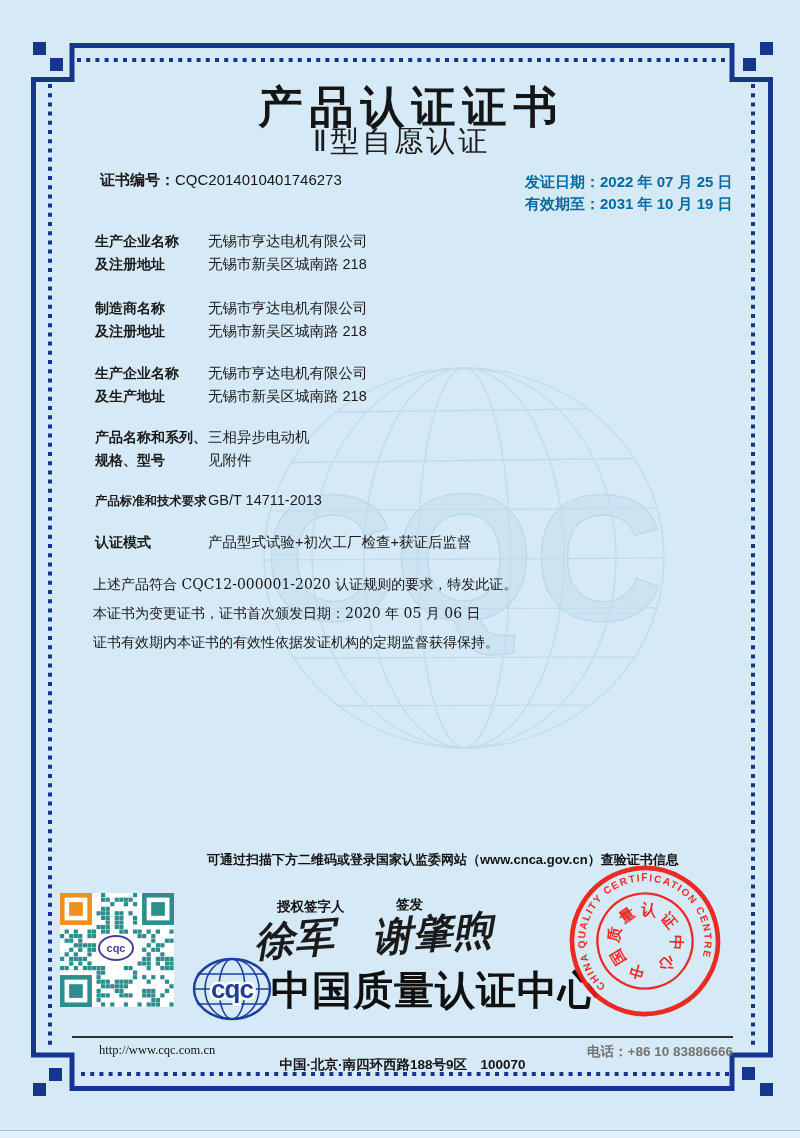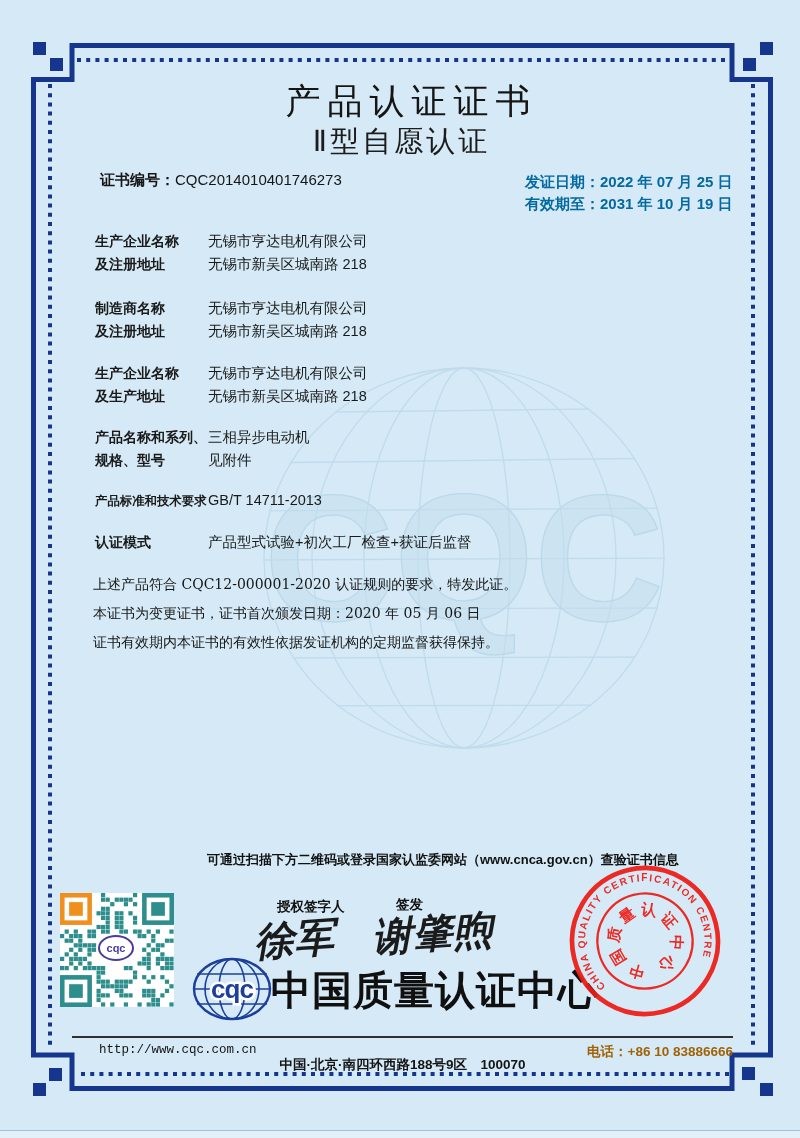--- a/index.html
+++ b/index.html
@@ -1,21 +1,21 @@
 <!DOCTYPE html>
 <html><head>
 <meta charset="utf-8">
 <style>
   html,body{margin:0;padding:0;}
   body{width:800px;height:1138px;font-family:"Liberation Sans",sans-serif;}
   .page{position:relative;width:800px;height:1138px;background:#d5eaf6;overflow:hidden;}
   svg{display:block;}
   .border-layer{position:absolute;left:0;top:0;}
   .watermark{position:absolute;left:252px;top:358px;opacity:.65;pointer-events:none;}
-  .title{position:absolute;left:16px;right:0;top:78px;text-align:center;font-size:35px;font-weight:normal;
+  .title{position:absolute;left:16px;right:0;top:78px;text-align:center;font-size:44px;font-weight:bold;
          letter-spacing:7px;text-indent:7px;color:#151515;}
   .subtitle{position:absolute;left:0;right:0;top:122px;text-align:center;font-size:29px;
             letter-spacing:3px;text-indent:3px;color:#1c1c1c;}
   .kai{font-family:"DejaVu Serif",serif;}
   .certno{position:absolute;left:100px;top:171px;font-size:15px;color:#161616;}
   .certno .lbl{font-weight:bold;}
   .hdr-right{position:absolute;left:525px;top:171px;font-size:15px;color:#0369a1;line-height:22px;}
   .hdr-right .lbl{font-weight:bold;}
   .hdr-right .val{font-weight:bold;}
   .frow{position:absolute;left:95px;width:650px;font-size:14px;line-height:23px;color:#1a1a1a;}
@@ -27,25 +27,25 @@
   .qr-note{position:absolute;left:207px;top:851px;font-size:13px;font-weight:bold;color:#111;}
   .qr-box{position:absolute;left:60px;top:893px;width:114px;height:114px;}
   .sig-label{position:absolute;font-size:13.5px;font-weight:bold;color:#111;}
   .hand{position:absolute;font-family:"DejaVu Serif",serif;font-style:italic;font-weight:bold;
         font-size:40px;color:#1b1b1b;transform:rotate(-4deg);white-space:nowrap;}
   .org-name{position:absolute;left:271px;top:963px;font-size:40px;font-weight:bold;color:#101010;
             letter-spacing:1px;white-space:nowrap;}
   .logo-box{position:absolute;left:191px;top:956px;}
   .seal-box{position:absolute;left:564px;top:860px;width:162px;height:162px;transform:rotate(-14deg);opacity:.93;}
   .footer-rule{position:absolute;left:72px;top:1036px;width:661px;height:1.5px;background:#2f2f2f;}
-  .footer-url{position:absolute;left:99px;top:1043px;font-family:Liberation Mono, monospace;
+  .footer-url{position:absolute;left:99px;top:1043px;font-family:Liberation Serif, serif;
               font-size:12.5px;color:#141414;}
   .footer-address{position:absolute;left:72px;top:1043px;width:661px;text-align:center;
                   font-size:13.5px;font-weight:bold;color:#141414;margin-top:13px;}
-  .footer-phone{position:absolute;right:67px;top:1043px;font-size:13.5px;font-weight:bold;color:#a16207;}
+  .footer-phone{position:absolute;right:67px;top:1043px;font-size:13.5px;font-weight:bold;color:#737373;}
   .scan-edge{position:absolute;left:0;top:1130px;width:800px;height:1px;background:#a9bfcb;}
   .scan-strip{position:absolute;left:0;top:1131px;width:800px;height:7px;background:#e2f0fa;}
 </style>
 </head>
 <body>
 
 <div class="page">
 
   <svg class="border-layer" width="800" height="1138" aria-hidden="true">
     <path d="M 72 45.5 H 732 V 79.5 H 770.5 V 1055 H 732 V 1088.5 H 72 V 1055 H 33.5 V 79.5 H 72 Z" fill="none" stroke="#16368e" stroke-width="5"></path>

